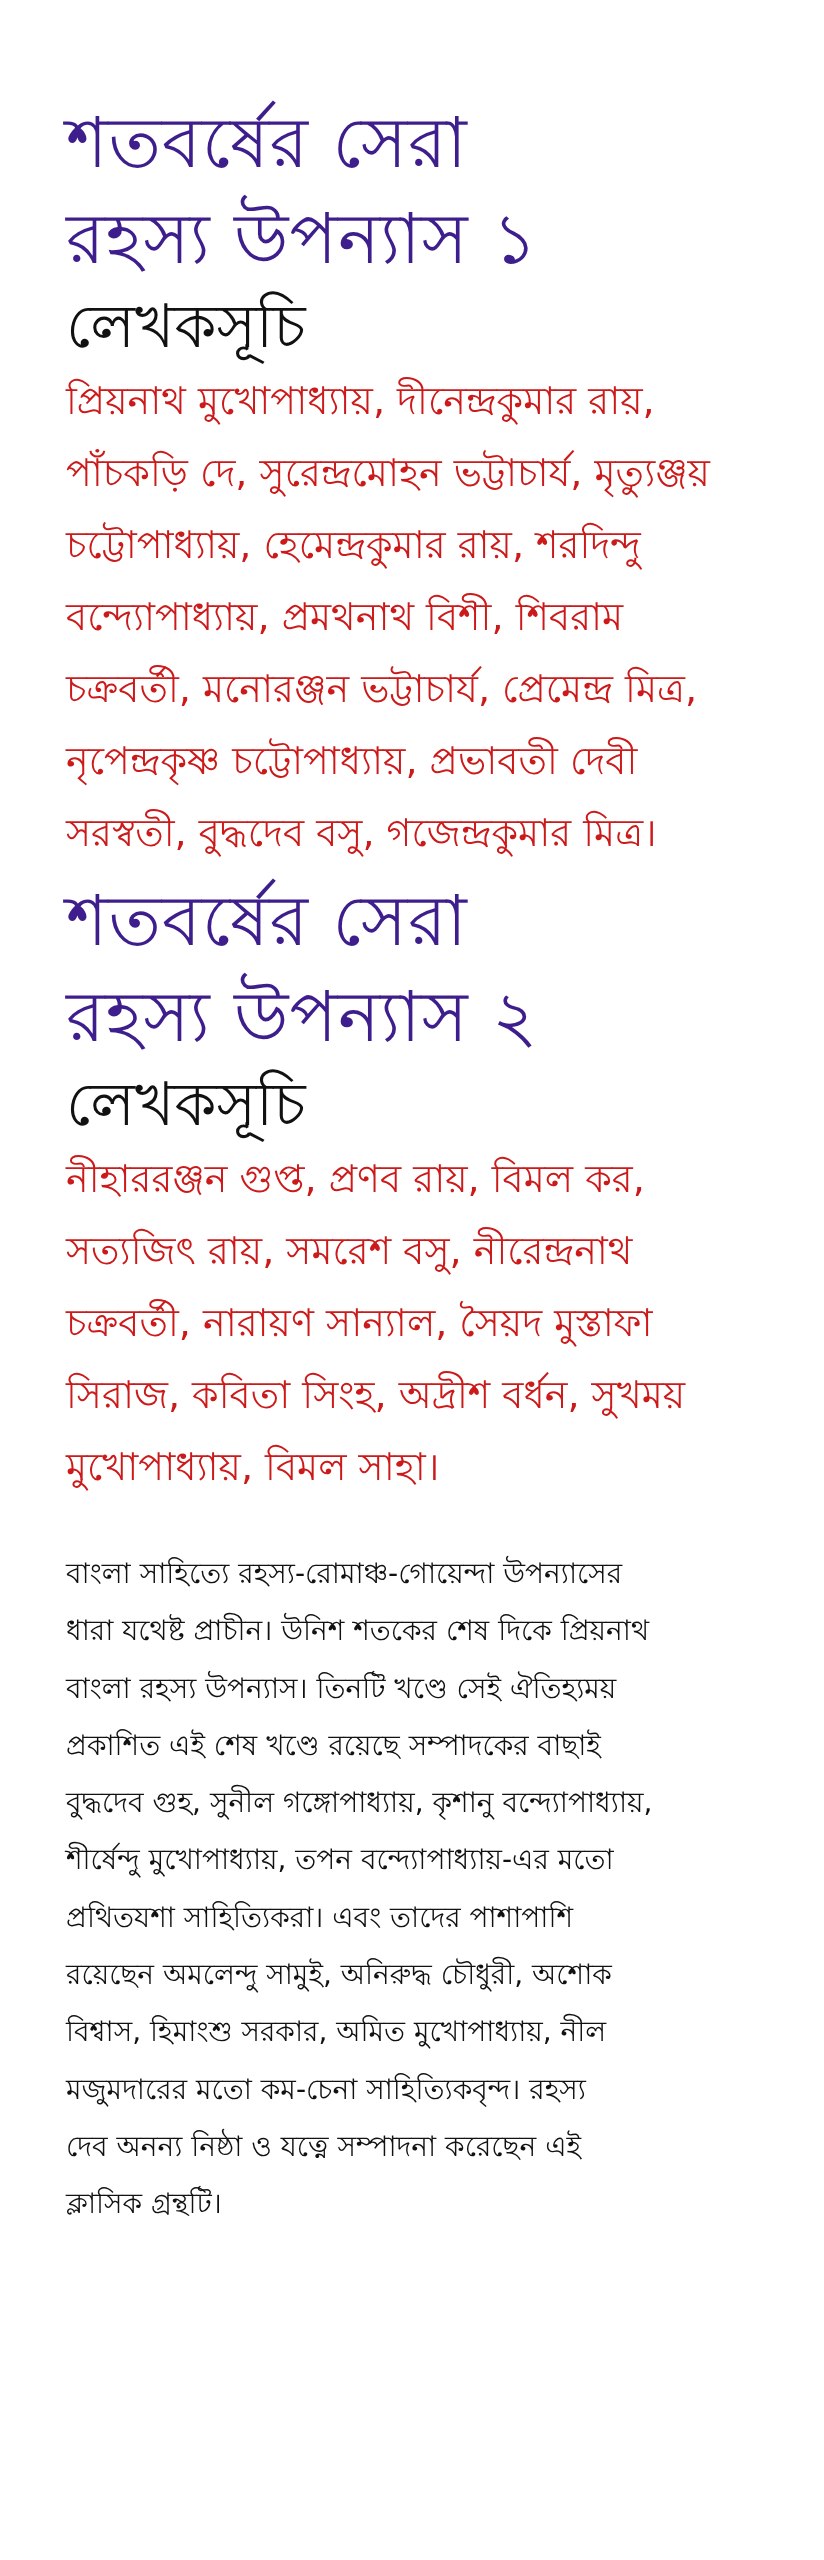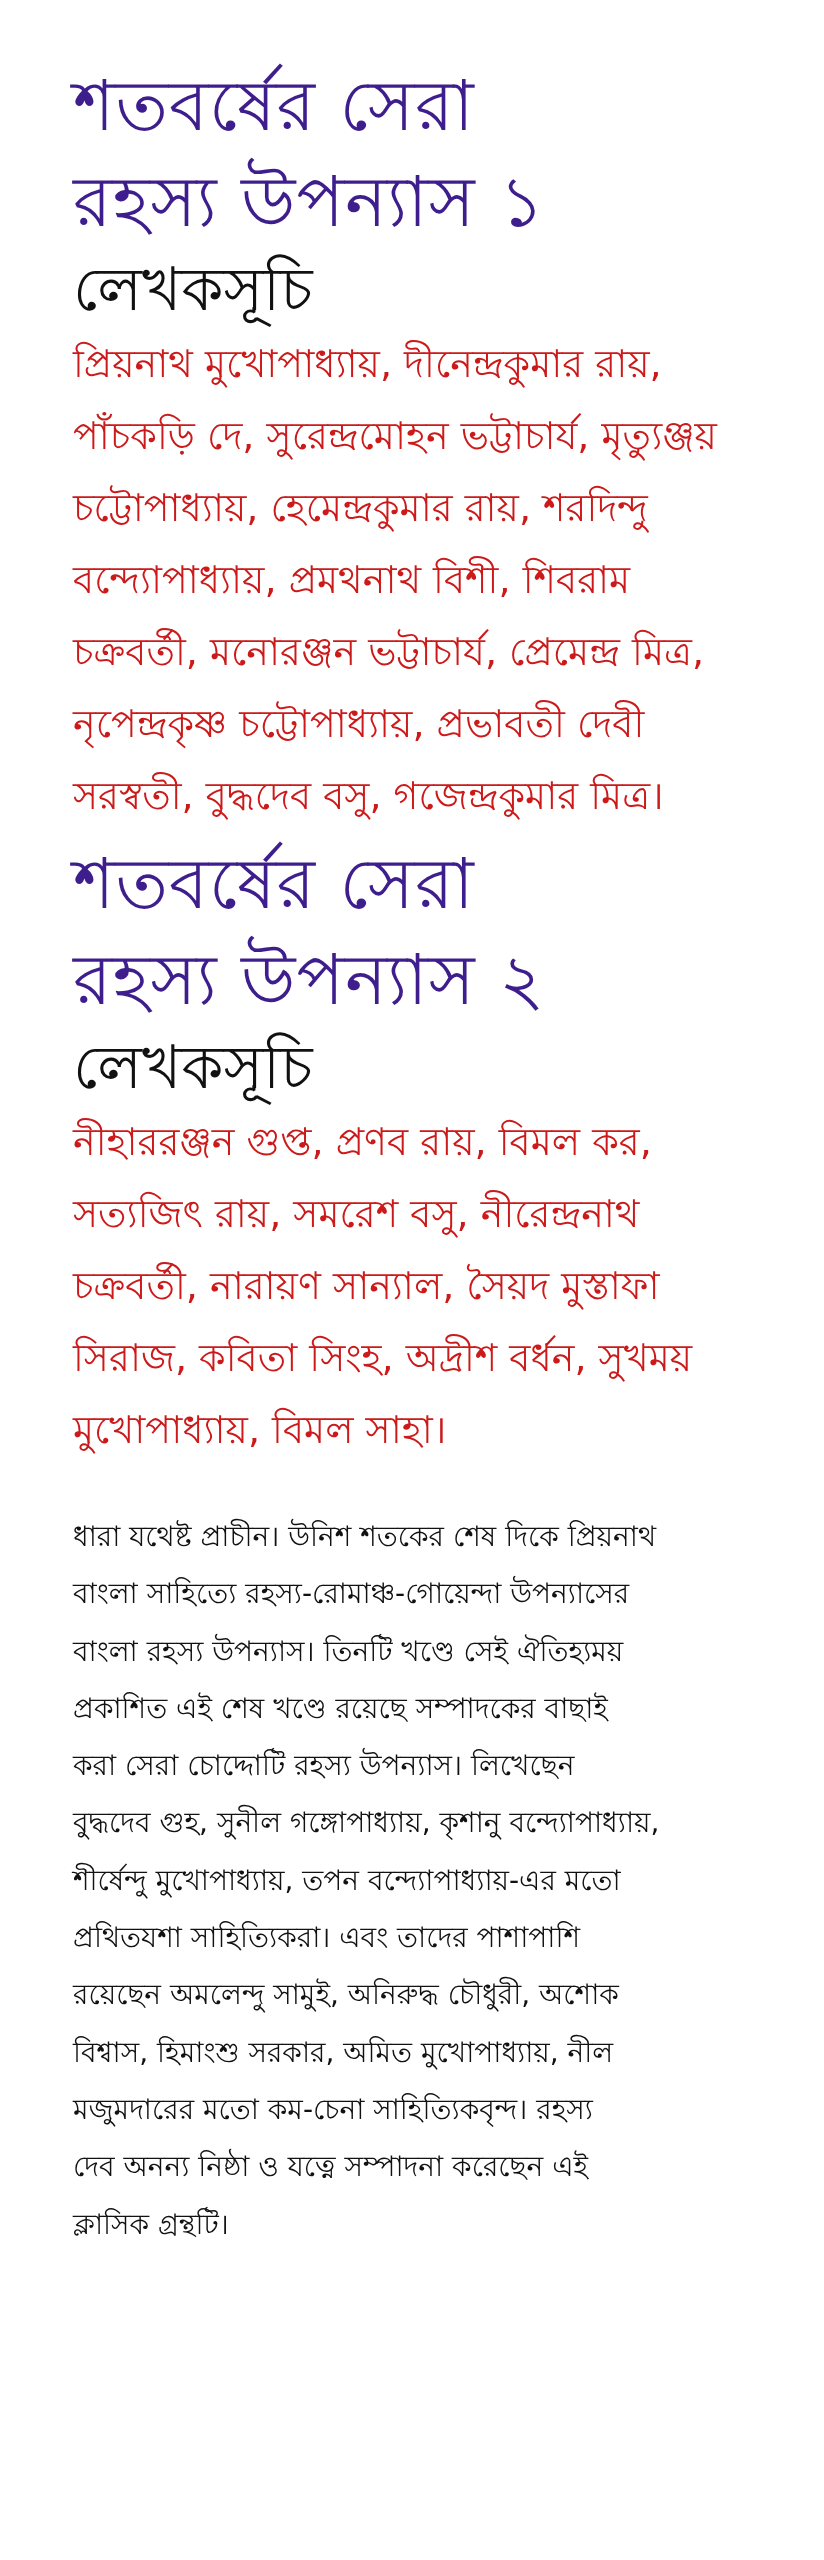--- a/index.html
+++ b/index.html
@@ -15,22 +15,23 @@
       font-family: "DejaVu Sans", "Liberation Sans", sans-serif;
     }
     .page {
       position: absolute;
       left: 66px;
       top: 0;
       width: 700px;
     }
     .block {
       position: absolute;
-      left: 7px;
+      left: 0;
       width: 700px;
+      margin-top: 37px;
     }
     .title-line {
       display: block;
       white-space: nowrap;
       color: #3d1e8c;
       font-size: 70px;
       line-height: 96px;
       height: 96px;
       letter-spacing: 1px;
     }
@@ -93,25 +94,24 @@
     <div>
       <span class="names-line">নীহাররঞ্জন গুপ্ত, প্রণব রায়, বিমল কর,</span>
       <span class="names-line">সত্যজিৎ রায়, সমরেশ বসু, নীরেন্দ্রনাথ</span>
       <span class="names-line">চক্রবর্তী, নারায়ণ সান্যাল, সৈয়দ মুস্তাফা</span>
       <span class="names-line">সিরাজ, কবিতা সিংহ, অদ্রীশ বর্ধন, সুখময়</span>
       <span class="names-line">মুখোপাধ্যায়, বিমল সাহা।</span>
     </div>
   </section>
 
   <section class="block" id="desc">
+    <span class="body-line">বাংলা সাহিত্যে রহস্য-রোমাঞ্চ-গোয়েন্দা  উপন্যাসের</span>
     <span class="body-line">ধারা যথেষ্ট প্রাচীন। উনিশ শতকের শেষ দিকে প্রিয়নাথ</span>
-    <span class="body-line">বাংলা সাহিত্যে রহস্য-রোমাঞ্চ-গোয়েন্দা  উপন্যাসের</span>
     <span class="body-line">বাংলা রহস্য উপন্যাস। তিনটি খণ্ডে সেই ঐতিহ্যময়</span>
     <span class="body-line">প্রকাশিত এই শেষ খণ্ডে রয়েছে সম্পাদকের বাছাই</span>
-    <span class="body-line">করা সেরা চোদ্দোটি রহস্য উপন্যাস। লিখেছেন</span>
     <span class="body-line">বুদ্ধদেব গুহ, সুনীল গঙ্গোপাধ্যায়, কৃশানু বন্দ্যোপাধ্যায়,</span>
     <span class="body-line">শীর্ষেন্দু মুখোপাধ্যায়, তপন বন্দ্যোপাধ্যায়-এর মতো</span>
     <span class="body-line">প্রথিতযশা সাহিত্যিকরা। এবং তাদের পাশাপাশি</span>
     <span class="body-line">রয়েছেন অমলেন্দু সামুই, অনিরুদ্ধ চৌধুরী, অশোক</span>
     <span class="body-line">বিশ্বাস, হিমাংশু সরকার, অমিত মুখোপাধ্যায়, নীল</span>
     <span class="body-line">মজুমদারের মতো কম-চেনা সাহিত্যিকবৃন্দ। রহস্য</span>
     <span class="body-line">দেব অনন্য নিষ্ঠা ও যত্নে সম্পাদনা করেছেন এই</span>
     <span class="body-line">ক্লাসিক গ্রন্থটি।</span>
   </section>
 

